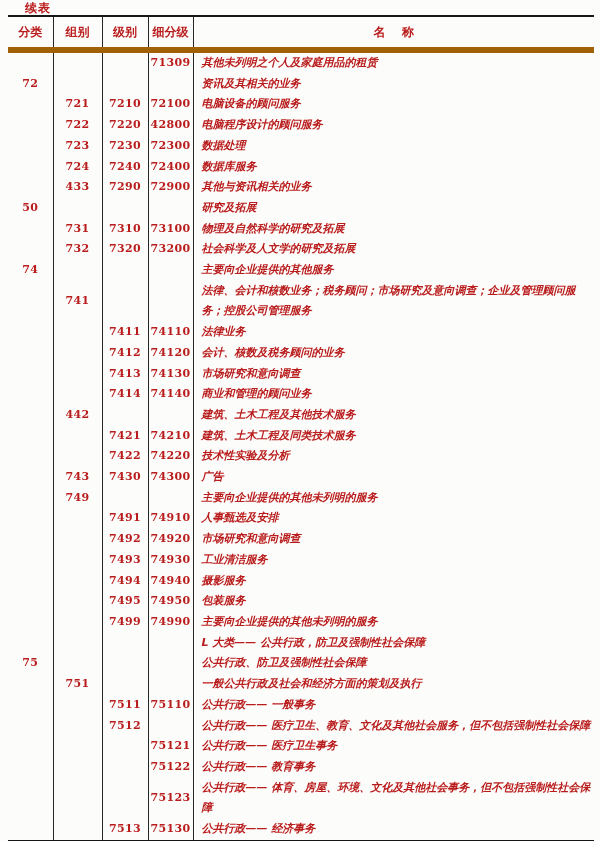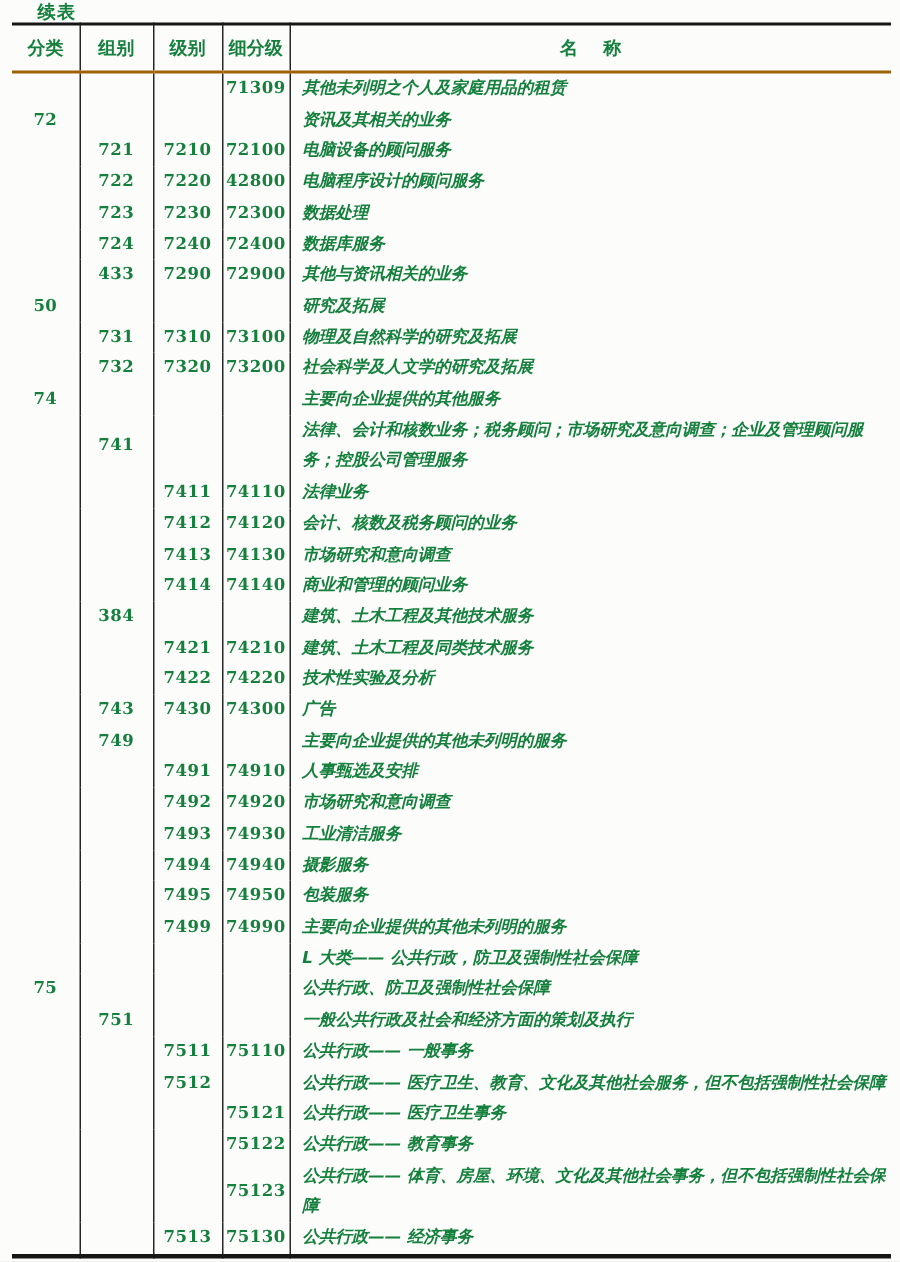--- a/index.html
+++ b/index.html
@@ -7,21 +7,21 @@
     padding: 0;
     background: #e8e8e6;
   }
   .page {
     position: relative;
     width: 600px;
     height: 841px;
     background: #fcfcfa;
     overflow: hidden;
     font-family: "DejaVu Sans", sans-serif;
-    color: #15803d;
+    color: #b91c1c;
   }
   .continued-label {
     position: absolute;
     top: 0px;
     left: 25px;
     font-size: 12px;
     font-weight: bold;
     letter-spacing: 1px;
   }
   table.cls {
@@ -39,21 +39,21 @@
   col.c-level    { width: 46px; }
   col.c-subclass { width: 45px; }
   col.c-name     { width: auto; }
 
   thead th {
     height: 30px;
     font-size: 12px;
     font-weight: bold;
     text-align: center;
     vertical-align: middle;
-    border-bottom: 2px solid #a16207;
+    border-bottom: 6px solid #a16207;
     padding: 0;
     white-space: pre;
   }
   th.vline, td.vline {
     border-right: 1.2px solid #262626;
   }
   tbody td {
     padding: 0;
     font-size: 11px;
     line-height: 20.7px;
@@ -205,21 +205,21 @@
         </tr>
         <tr>
           <td class="num vline"></td>
           <td class="num vline"></td>
           <td class="num vline">7414</td>
           <td class="num vline">74140</td>
           <td class="name">商业和管理的顾问业务</td>
         </tr>
         <tr>
           <td class="num vline"></td>
-          <td class="num vline">384</td>
+          <td class="num vline">442</td>
           <td class="num vline"></td>
           <td class="num vline"></td>
           <td class="name">建筑、土木工程及其他技术服务</td>
         </tr>
         <tr>
           <td class="num vline"></td>
           <td class="num vline"></td>
           <td class="num vline">7421</td>
           <td class="num vline">74210</td>
           <td class="name">建筑、土木工程及同类技术服务</td>

